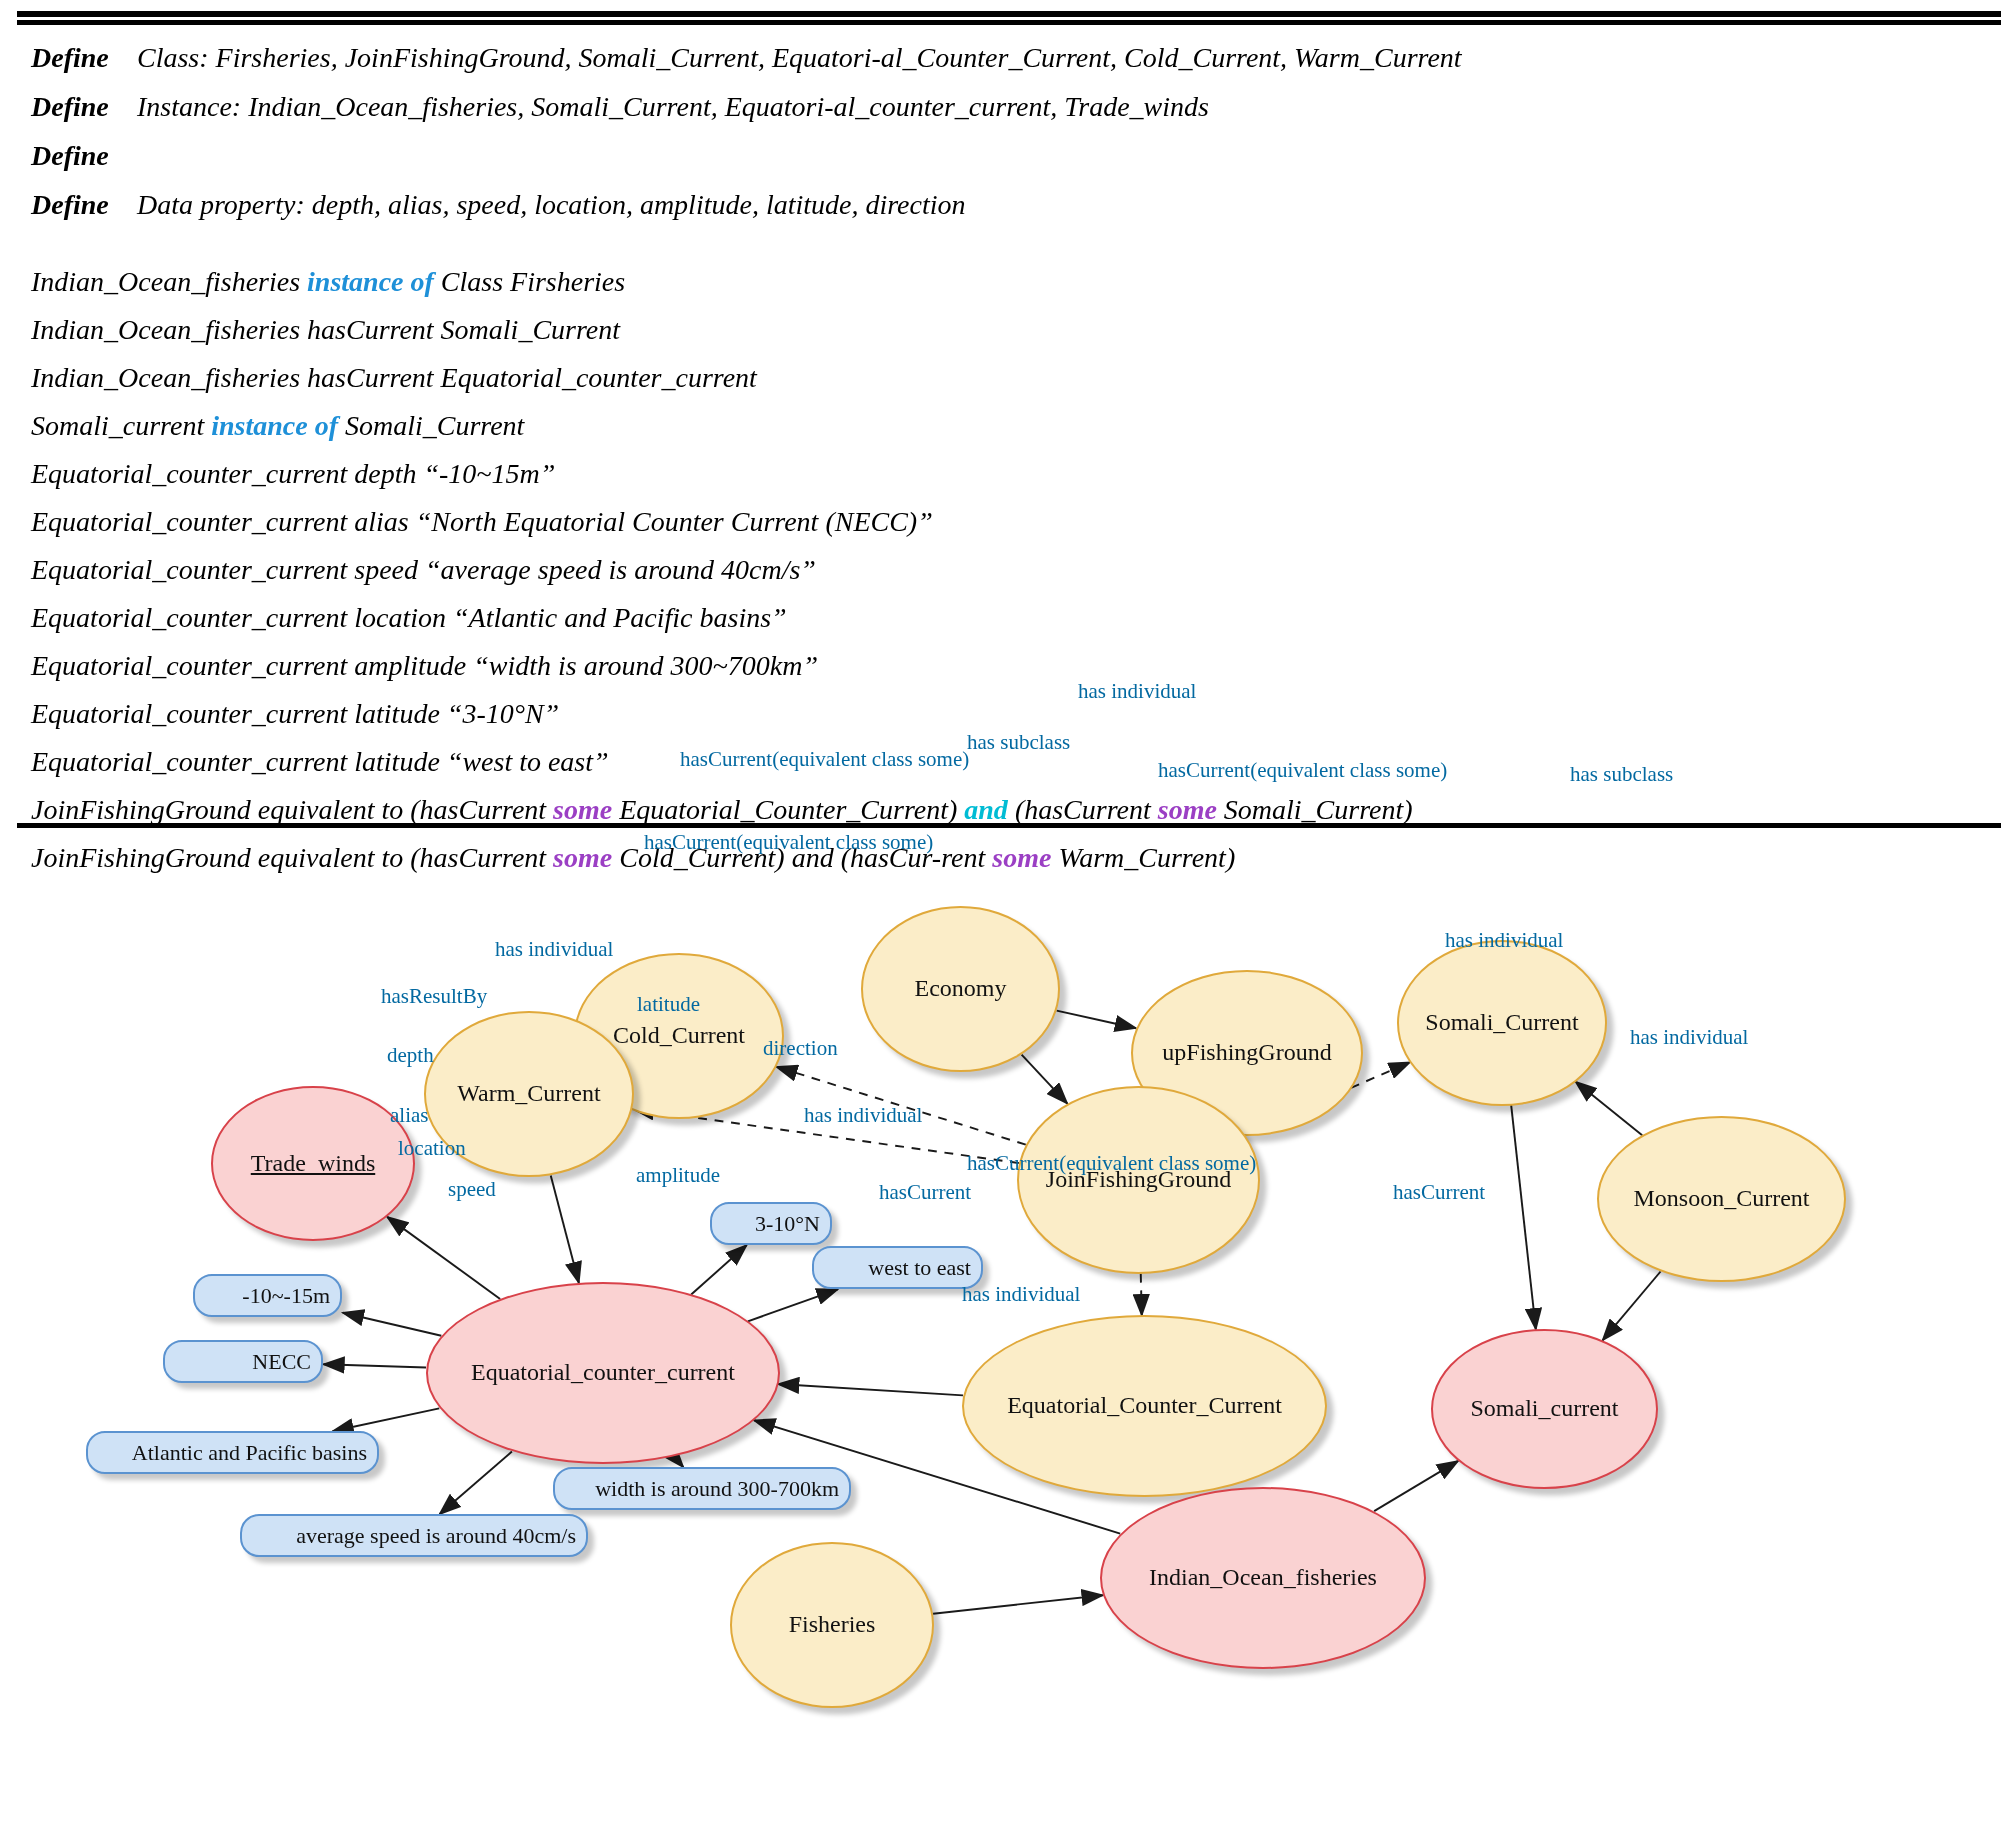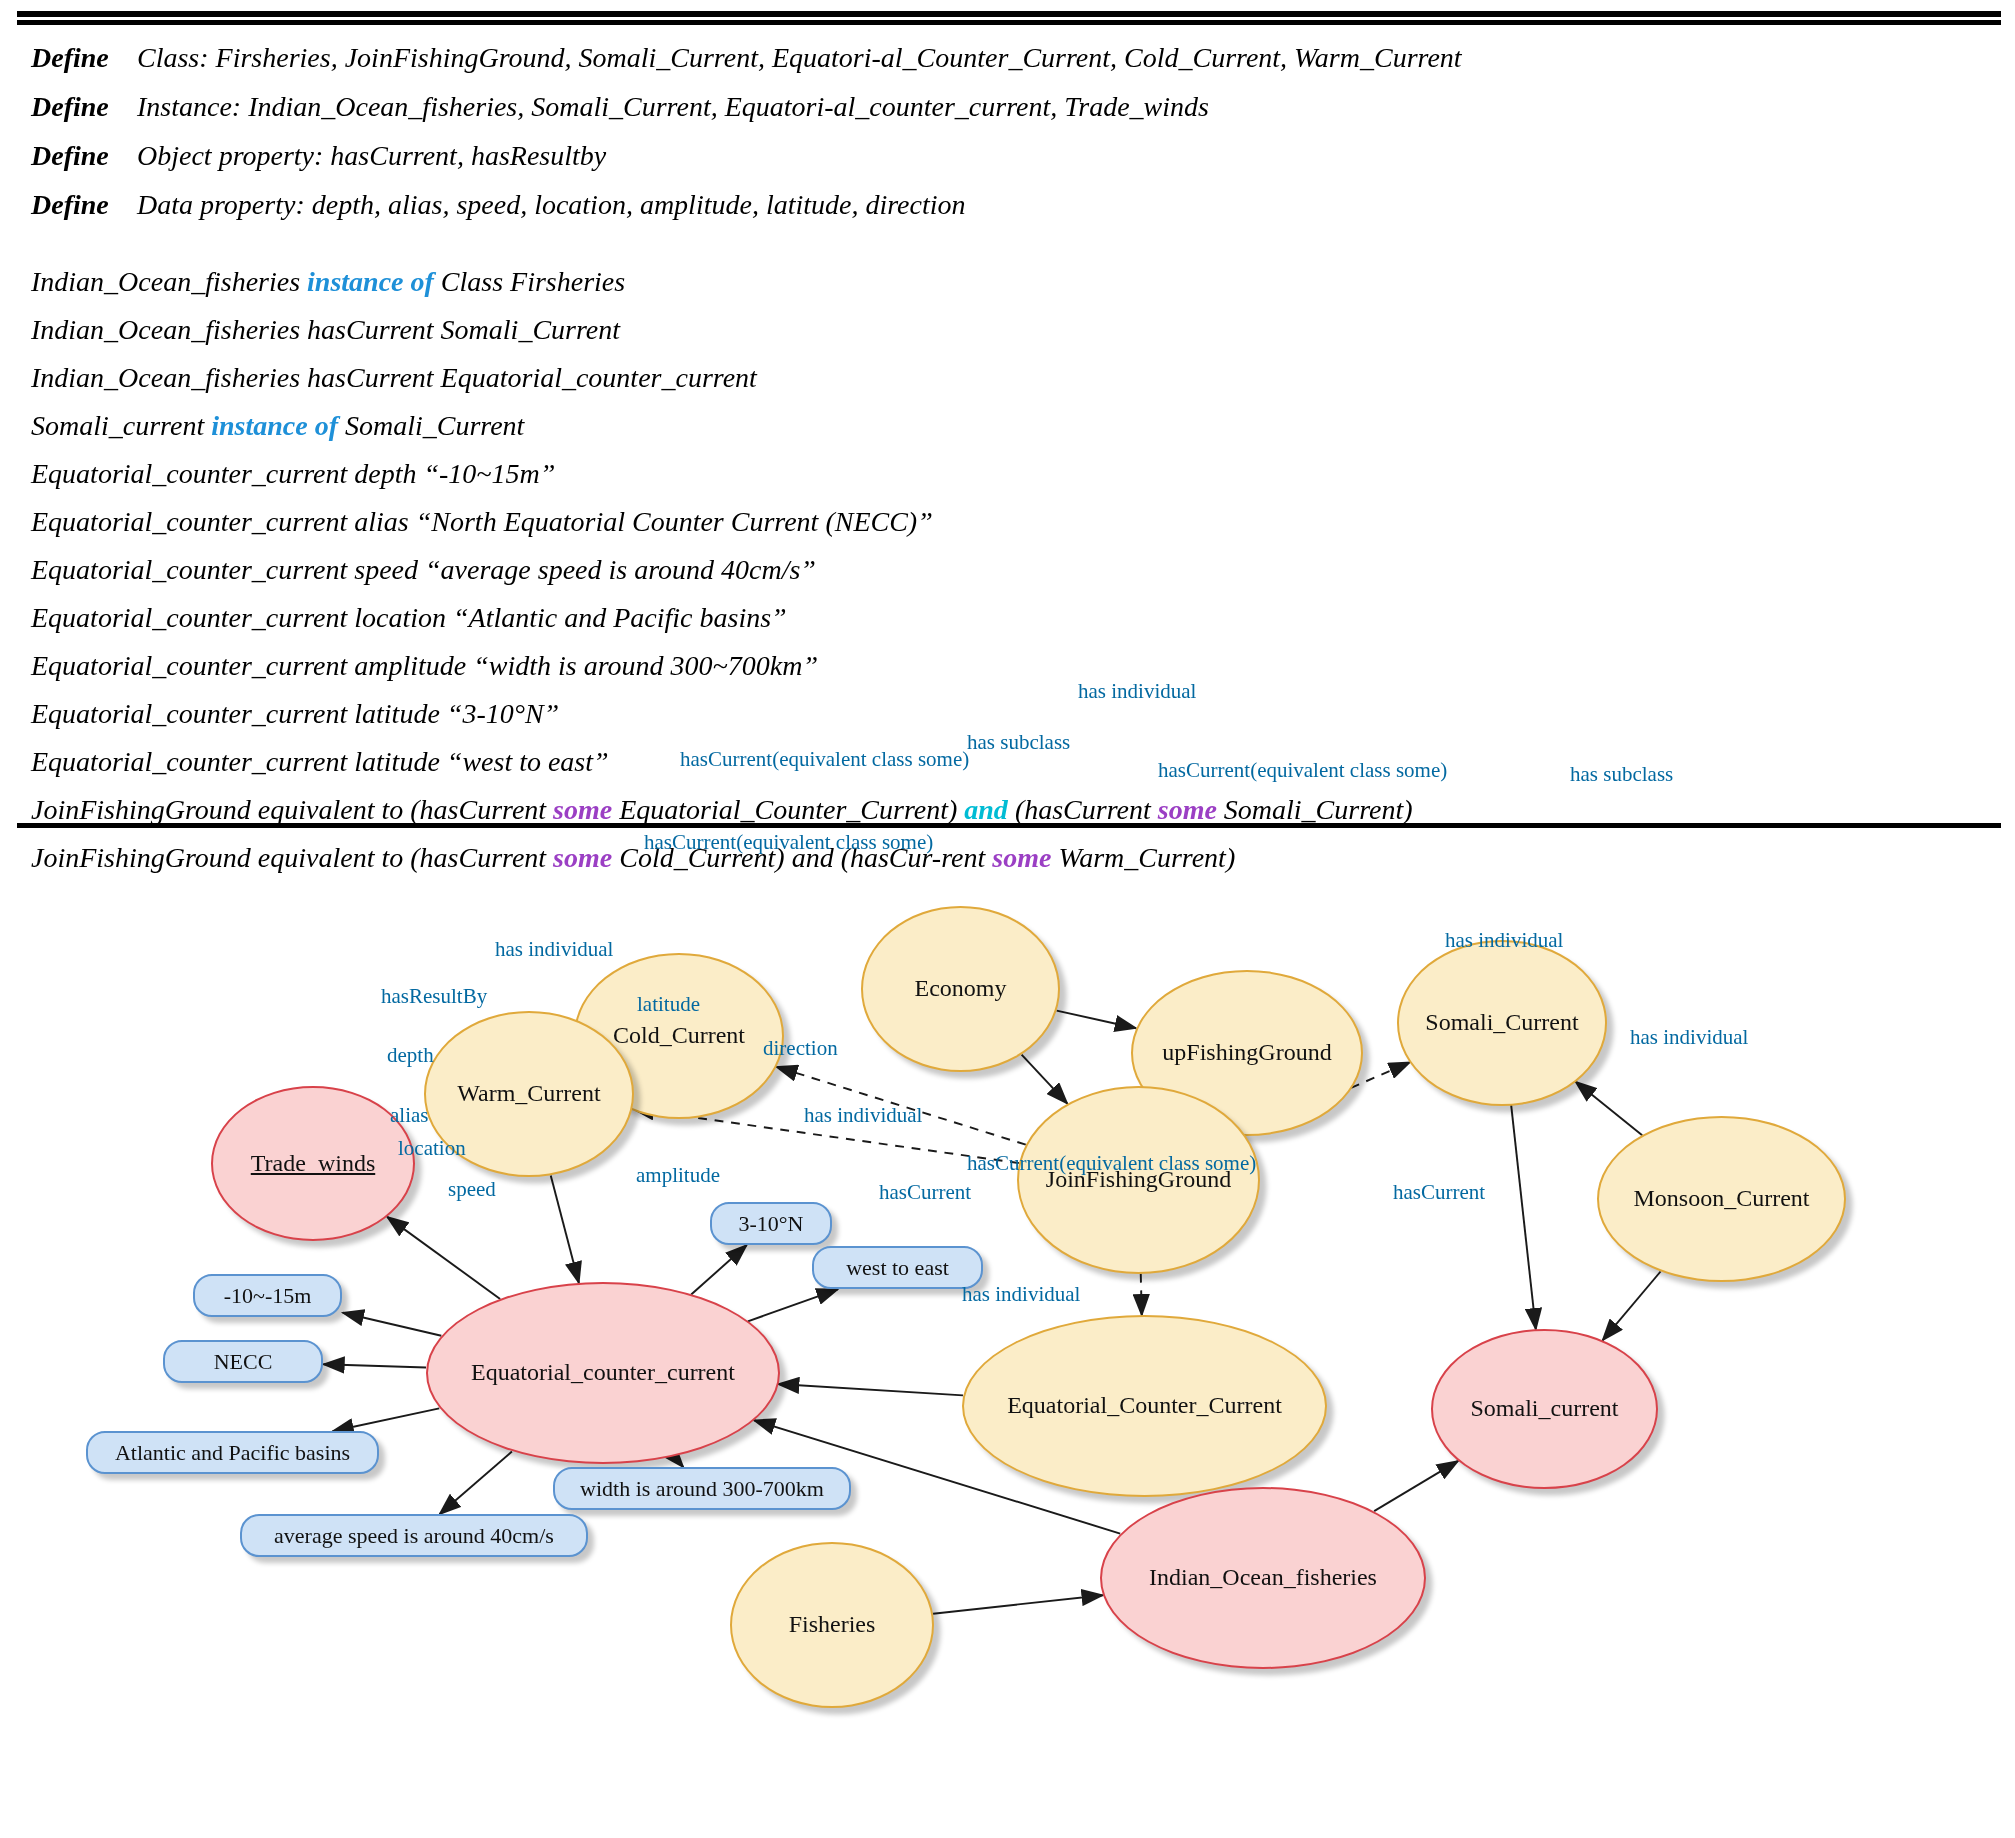--- a/index.html
+++ b/index.html
@@ -29,21 +29,21 @@
 
   .node{position:absolute;display:flex;align-items:center;justify-content:center;
         text-align:center;box-sizing:border-box;font-size:24px;line-height:1.05;
         font-family:"Liberation Serif",serif;color:#111;}
   .ell{border-radius:50%;}
   .cls{background:#FBEDC8;border:2.8px solid #E0A93B;
        box-shadow:6.6px 6.6px 5.5px rgba(0,0,0,0.22);}
   .ind{background:#FAD2D2;border:2.8px solid #D8424A;
        box-shadow:6.6px 6.6px 5.5px rgba(0,0,0,0.22);}
   .lit{background:#CFE2F6;border:2.2px solid #5B93D0;border-radius:19px;
-       box-shadow:6px 6px 5px rgba(0,0,0,0.22);font-size:22px;padding:0 10px;}
+       box-shadow:6px 6px 5px rgba(0,0,0,0.22);font-size:22px;padding:0 10px;justify-content:flex-end;}
 
   .elabel{position:absolute;font-size:21px;font-family:"Liberation Serif",serif;
           color:#0369a1;white-space:nowrap;}
 </style>
 </head>
 <body>
 
 <div id="root">
 
   <div class="rule-top">
@@ -56,21 +56,20 @@
     <div class="ax-row">
       <span class="ax-kw">Define</span>
       <span>Class: Firsheries, JoinFishingGround, Somali_Current, Equatori-al_Counter_Current, Cold_Current, Warm_Current</span>
     </div>
     <div class="ax-row">
       <span class="ax-kw">Define</span>
       <span>Instance: Indian_Ocean_fisheries, Somali_Current, Equatori-al_counter_current, Trade_winds</span>
     </div>
     <div class="ax-row">
       <span class="ax-kw">Define</span>
-      <span>Object property: hasCurrent, hasResultby</span>
     </div>
     <div class="ax-row">
       <span class="ax-kw">Define</span>
       <span>Data property: depth, alias, speed, location, amplitude, latitude, direction</span>
     </div>
 
     <div class="spacer"></div>
 
     <div id="stmt-list">
         <div class="stmt"><span>Indian_Ocean_fisheries </span><span class="kw-blue">instance of</span><span> Class Firsheries</span></div>

